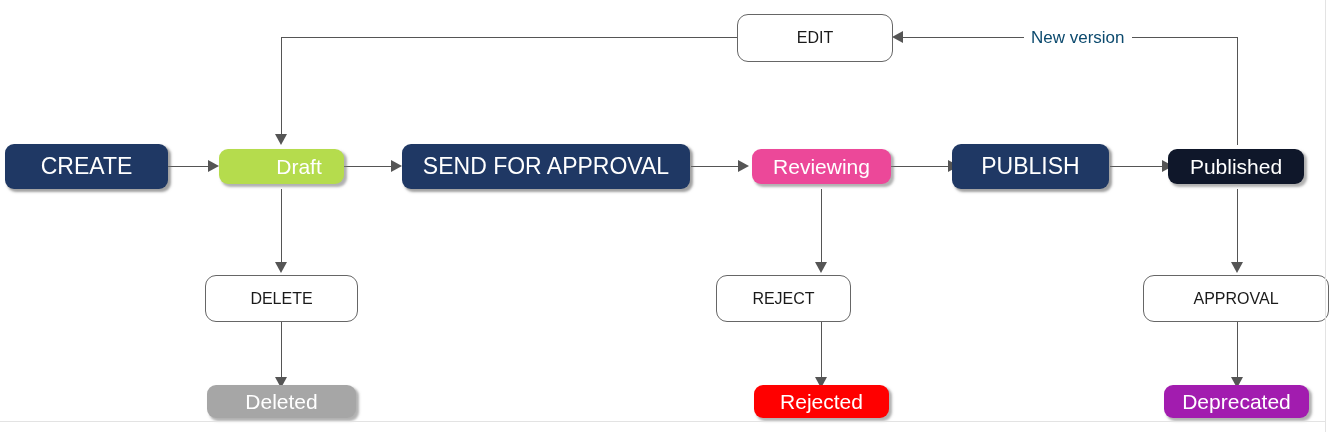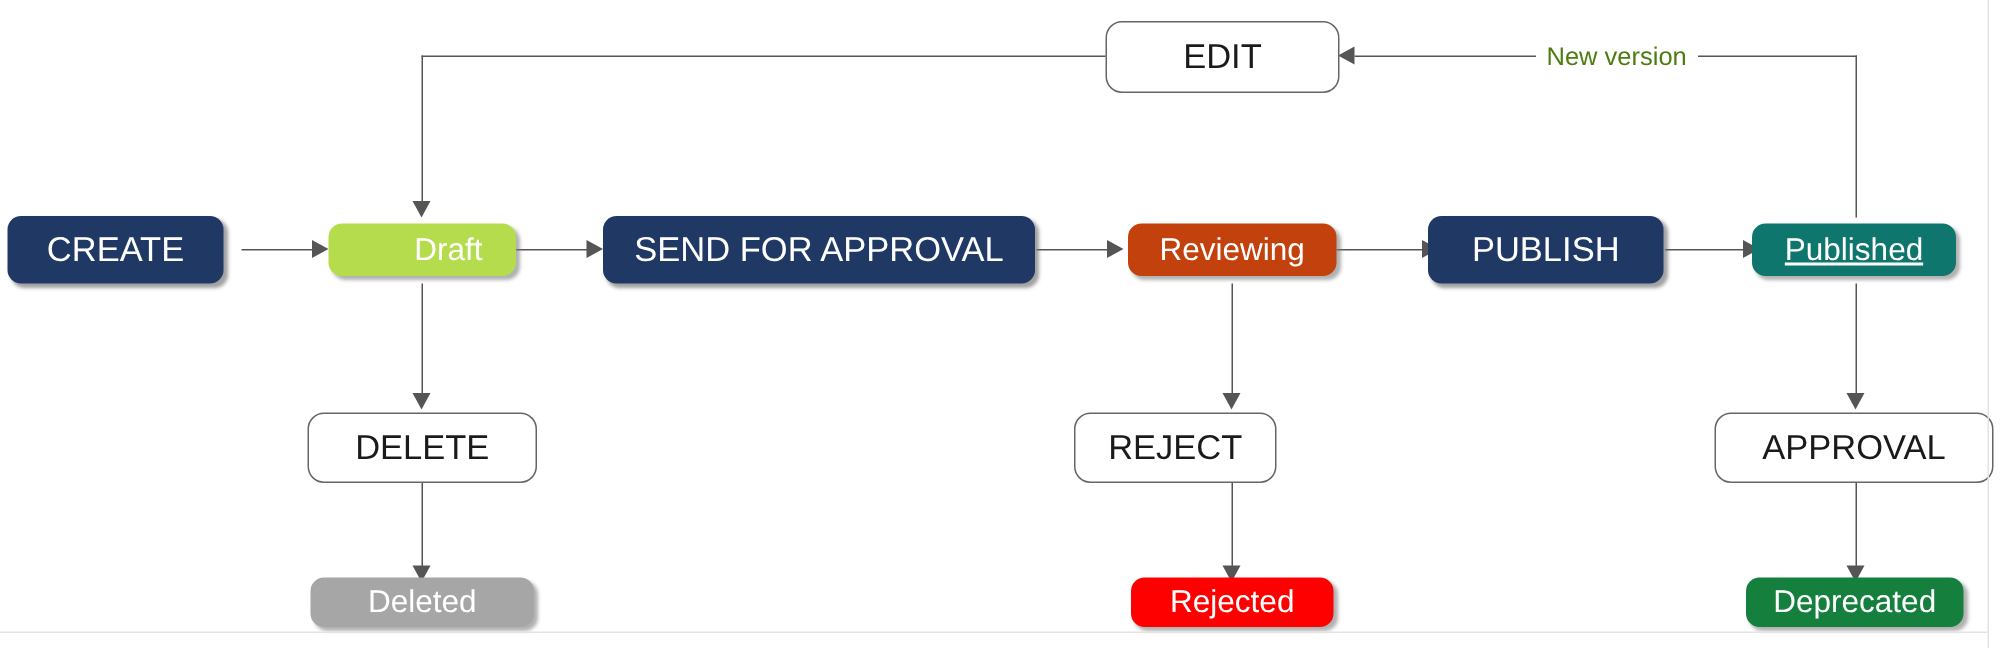--- a/index.html
+++ b/index.html
@@ -44,21 +44,21 @@
     text-align: center;
     line-height: 1.1;
     white-space: nowrap;
   }
   
   .node.action {
     background: #ffffff;
     border: 1.4px solid #666666;
     border-radius: 11px;
     color: #1a1a1a;
-    font-size: 23px;
+    font-size: 16px;
   }
   
   .node.process {
     background: #1f3864;
     border-radius: 9px;
     color: #ffffff;
     font-size: 23px;
     box-shadow: 2.5px 2.5px 2.5px rgba(110,110,110,0.65);
   }
   
@@ -92,21 +92,21 @@
   }
   .arrow.down {
     border-left: 6.5px solid transparent;
     border-right: 6.5px solid transparent;
     border-top: 11px solid #555555;
   }
   
   .edge-label {
     position: absolute;
     background: #ffffff;
-    color: #4d7c0f;
+    color: #0c4a6e;
     font-size: 17px;
     padding: 0 7px;
     white-space: nowrap;
     line-height: 1;
   }
 </style>
 </head>
 <body>
 
 <div id="canvas">
@@ -148,40 +148,40 @@
   <div class="arrow down" style="left:814.5px; top:377px;"></div>
 
   <div class="vline" style="left:1237px; top:189px; height:75px;"></div>
   <div class="arrow down" style="left:1230.5px; top:262px;"></div>
 
   <div class="vline" style="left:1237px; top:322px; height:58px;"></div>
   <div class="arrow down" style="left:1230.5px; top:377px;"></div>
 
   <div class="node action" style="left:737px; top:14px; width:156px; height:48px;">EDIT</div>
 
-  <div class="node process" style="left:5px; top:144px; width:144px; height:45px;">CREATE</div>
+  <div class="node process" style="left:5px; top:144px; width:163px; height:45px;">CREATE</div>
 
   <div class="node state" style="left:219px; top:149px; width:125px; height:35px; background:#b5dc4d;padding-left:35px;">Draft</div>
 
   <div class="node process" style="left:402px; top:144px; width:288px; height:45px;">SEND FOR APPROVAL</div>
 
-  <div class="node state" style="left:752px; top:149px; width:139px; height:35px; background:#c2410c;">Reviewing</div>
+  <div class="node state" style="left:752px; top:149px; width:139px; height:35px; background:#ec4899;">Reviewing</div>
 
   <div class="node process" style="left:952px; top:144px; width:157px; height:45px;">PUBLISH</div>
 
-  <div class="node state" style="left:1168px; top:149px; width:136px; height:35px; background:#0f766e;text-decoration:underline;">Published</div>
+  <div class="node state" style="left:1168px; top:149px; width:136px; height:35px; background:#0f172a;">Published</div>
 
   <div class="node action" style="left:205px; top:275px; width:153px; height:47px;">DELETE</div>
 
   <div class="node action" style="left:704px; top:275px; width:135px; height:47px;margin-left:12px;">REJECT</div>
 
   <div class="node action" style="left:1143px; top:275px; width:186px; height:47px;">APPROVAL</div>
 
   <div class="node state" style="left:207px; top:385px; width:149px; height:33px; background:#a6a6a6;">Deleted</div>
 
   <div class="node state" style="left:754px; top:385px; width:135px; height:33px; background:#ff0000;">Rejected</div>
 
-  <div class="node state" style="left:1164px; top:385px; width:145px; height:33px; background:#15803d;">Deprecated</div>
+  <div class="node state" style="left:1164px; top:385px; width:145px; height:33px; background:#a21caf;">Deprecated</div>
 
   <div class="page-rule-right"></div>
   <div class="page-rule-bottom"></div>
 
 </div>
 
 </body></html>

